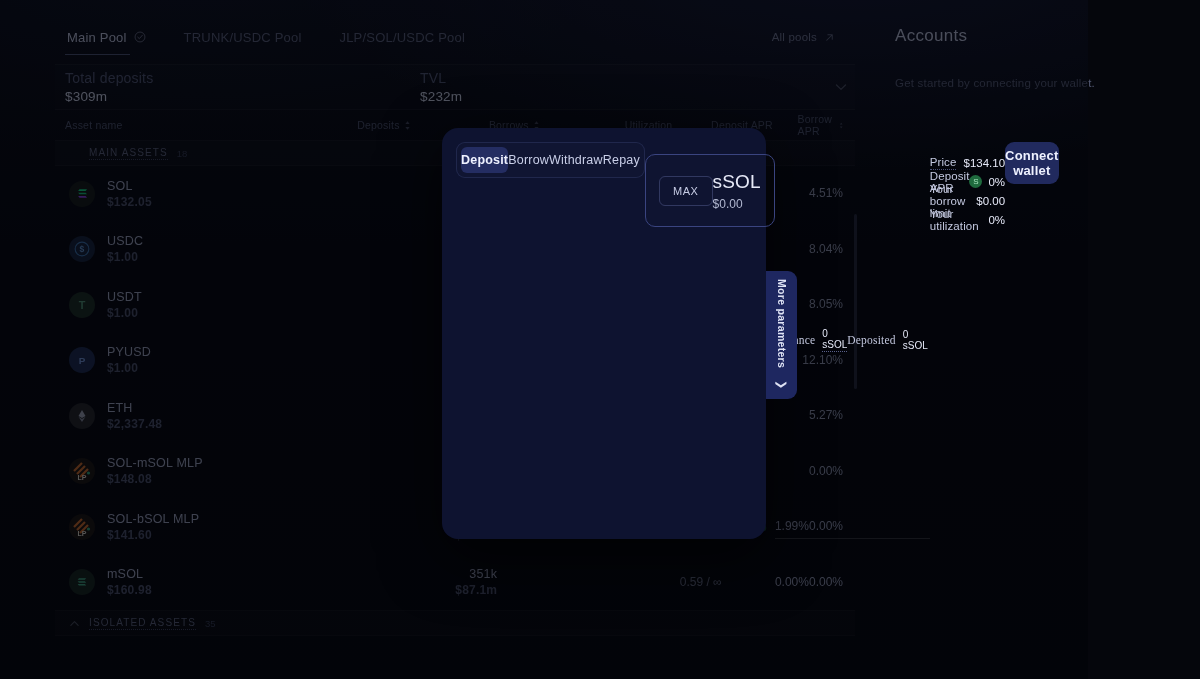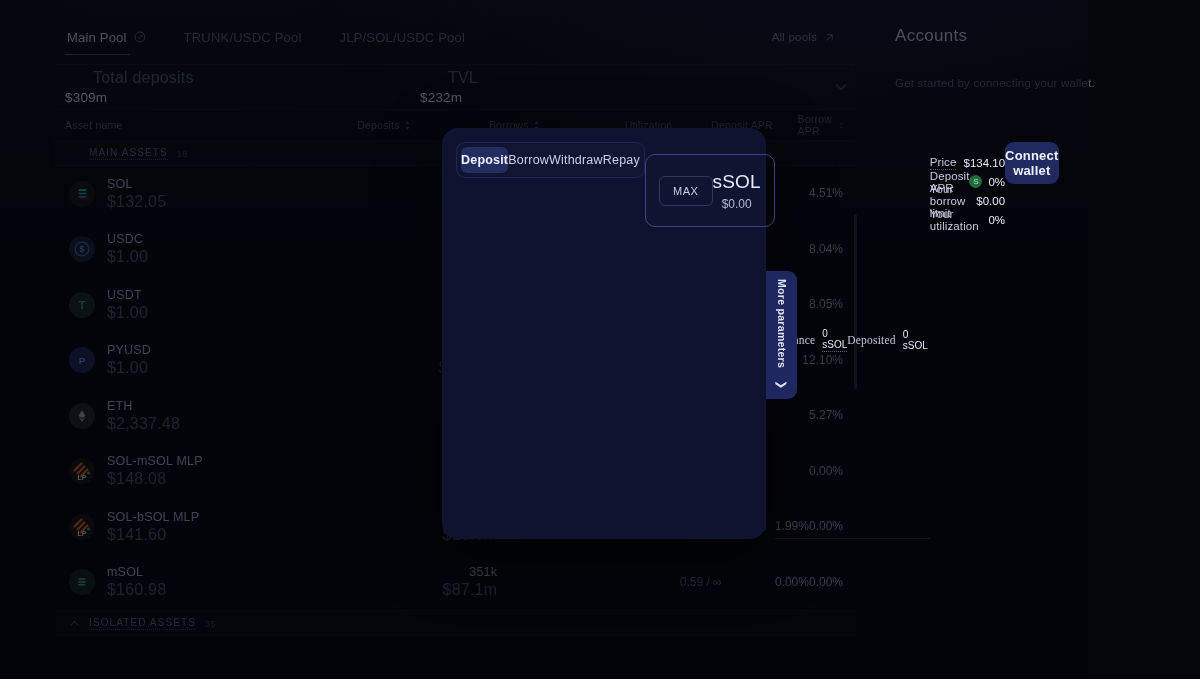--- a/index.html
+++ b/index.html
@@ -59,21 +59,21 @@
   .stats-bar {
     position: relative;
     display: flex; align-items: center;
     height: 46px;
     border-top: 1px solid rgba(255,255,255,0.045);
     border-bottom: 1px solid rgba(255,255,255,0.045);
     padding: 0 0 0 10px;
     background: rgba(255,255,255,0.012);
   }
   .stat { display: flex; flex-direction: column; gap: 3px; }
-  .stat-label { font-size: 16px; color: #4f5572; letter-spacing: .2px; margin-left: 28px; }
+  .stat-label { font-size: 14px; color: #4f5572; letter-spacing: .2px; }
   .stat-val { font-size: 13.5px; color: #c3c8dd; letter-spacing: .2px; }
   .stat.deposits { width: 355px; }
   .stat.borrows  { width: 345px; }
   .stat.tvl      { flex: 1; }
   .tvl-chevron {
     position: absolute; right: 6px; top: 50%; transform: translateY(-50%);
     width: 16px; height: 16px; opacity: .45; cursor: pointer;
   }
 
   
@@ -109,21 +109,21 @@
 
   
   .rows { position: relative; }
   .arow {
     display: flex; align-items: center;
     height: 55.5px; padding-left: 14px;
     cursor: pointer;
   }
   .acell { display: flex; flex-direction: column; gap: 2px; }
   .acell .p { font-size: 12.5px; color: #9aa0ba; letter-spacing: .2px; }
-  .acell .s { font-size: 16px; color: #494f68; letter-spacing: .2px; }
+  .acell .s { font-size: 12px; color: #494f68; letter-spacing: .2px; font-weight: bold; }
 
   .a-name { width: 355px; display: flex; align-items: center; gap: 12px; }
   .a-dep  { width: 160px; text-align: left; align-items: flex-end; }
   .a-bor  { width: 165px; text-align: right; align-items: flex-end; }
   .a-util { width: 105px; text-align: right; align-items: flex-end;
             font-size: 12px; color: #636981; display: block; line-height: 55px; }
   .a-dapr { width: 105px; text-align: right; font-size: 12px; color: #8e94ad;
             line-height: 55px; display: flex; align-items: center;
             justify-content: flex-end; gap: 5px; }
   .a-bapr { flex: 1; text-align: right; padding-right: 12px;
@@ -215,21 +215,21 @@
     background: rgba(255,255,255,0.008);
   }
   .max-btn {
     border: 1px solid rgba(140,152,220,0.28);
     border-radius: 6px;
     padding: 8px 13px;
     font-size: 11px; color: #c6cbe4; letter-spacing: .6px;
     cursor: pointer; background: transparent;
     font-family: inherit;
   }
-  .amt-right { text-align: center; }
+  .amt-right { text-align: left; }
   .amt-sym { font-size: 19px; color: #e7eaf8; letter-spacing: .2px; }
   .amt-usd { font-size: 12px; color: #b3b9d2; margin-top: 4px; }
 
   .bal-row {
     display: flex; align-items: center; justify-content: space-between;
     margin-top: 14px; padding: 0 2px 14px 2px;
     border-bottom: 1px solid rgba(255,255,255,0.07);
   }
   .bal-left, .bal-right { display: flex; align-items: center; gap: 7px; }
   .bal-lbl { font-size: 11.5px; color: #c2c7de; letter-spacing: .2px; font-family: Liberation Serif, serif; }

